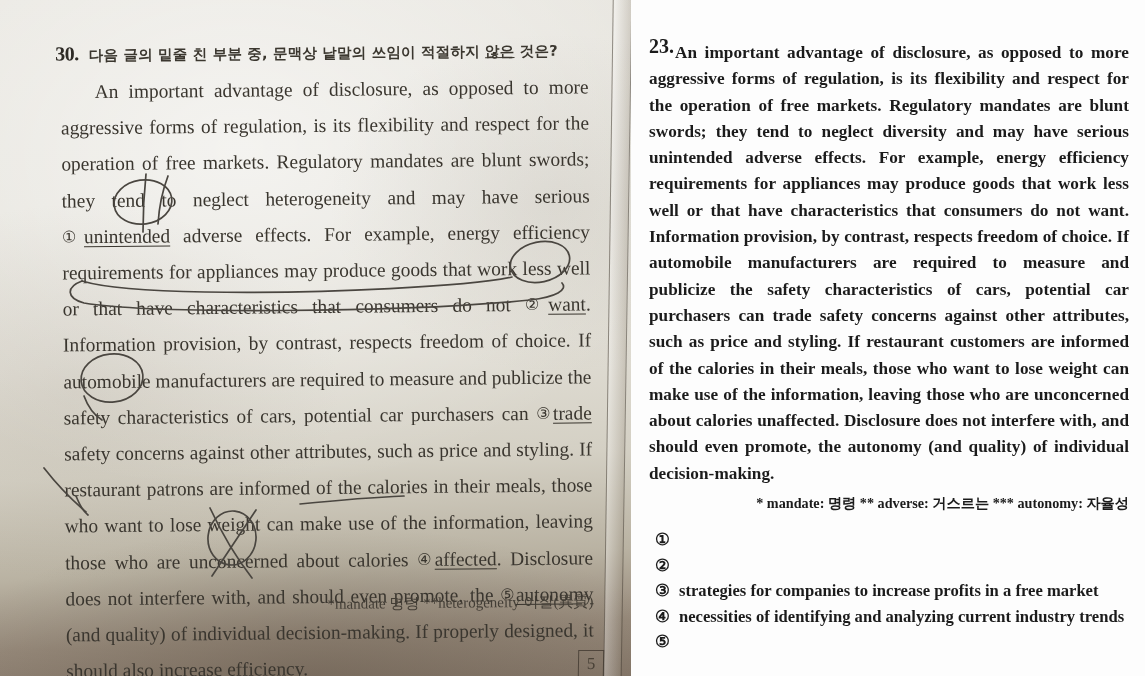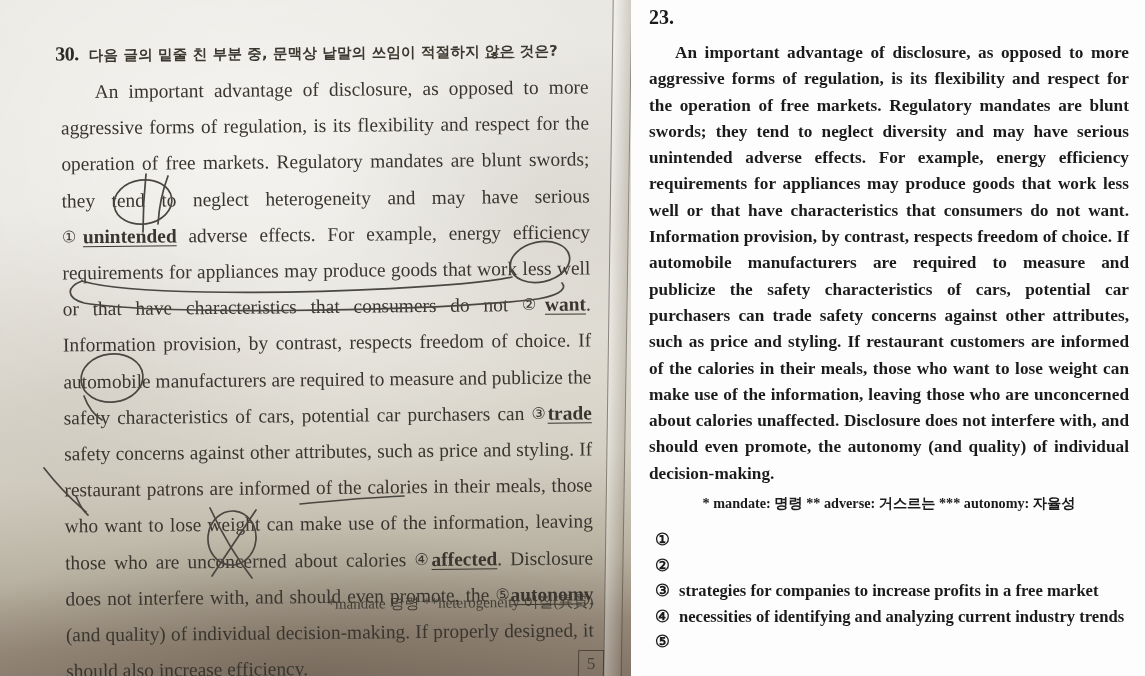--- a/index.html
+++ b/index.html
@@ -74,21 +74,21 @@
   }
   .q-prompt .neg{text-decoration:underline;text-align:center;}
 
   .l-body{
     position:absolute;left:63px;top:72px;width:528px;
     font-size:19.4px;line-height:36.2px;
     text-align:justify;
     color:#3a362f;
   }
   .l-body .indent{display:inline-block;width:34px;}
-  .l-body u{text-decoration:underline;text-underline-offset:3px;font-weight:bold;}
+  .l-body u{text-decoration:underline;text-underline-offset:3px;}
   .cnum{font-size:16px;vertical-align:1px;letter-spacing:-0.5px;}
 
   .l-foot{
     position:absolute;right:40px;top:595px;
     font-size:15px;color:#423d35;white-space:nowrap;
   }
 
   .pagebox{
     position:absolute;left:578px;top:650px;
     width:24px;height:26px;
@@ -106,36 +106,36 @@
   .page-right{
     position:relative;
     width:514px;height:676px;
     background:#fdfdfd;
     color:#1b1b1b;
   }
   .r-head{
     position:absolute;left:18px;top:6px;
     display:flex;align-items:baseline;gap:9px;white-space:nowrap;
   }
-  .r-num{font-size:20px;font-weight:700;}
+  .r-num{font-size:20px;font-weight:700;margin-top:29px;}
   .r-prompt{
     font-family:"DejaVu Sans", sans-serif;
     font-size:15px;font-weight:700;letter-spacing:0.4px;
   }
   .r-body{
     position:absolute;left:18px;top:40px;width:480px;
     font-size:17.2px;line-height:26.3px;
     text-align:justify;text-align-last:left;
     font-weight:700;
     letter-spacing:0.05px;
   }
   .r-body .indent{display:inline-block;width:26px;}
   .r-foot{
     position:absolute;left:18px;top:494px;width:480px;
-    text-align:center;
+    text-align:right;
     font-size:14.2px;font-weight:700;
   }
   .r-choices{
     position:absolute;left:24px;top:527px;width:486px;
     font-size:16.6px;line-height:25.6px;font-weight:700;
   }
   .r-choices .ch{display:flex;gap:9px;white-space:nowrap;}
   .r-choices .mk{width:15px;flex:none;text-align:left;}
 </style>
 </head>

